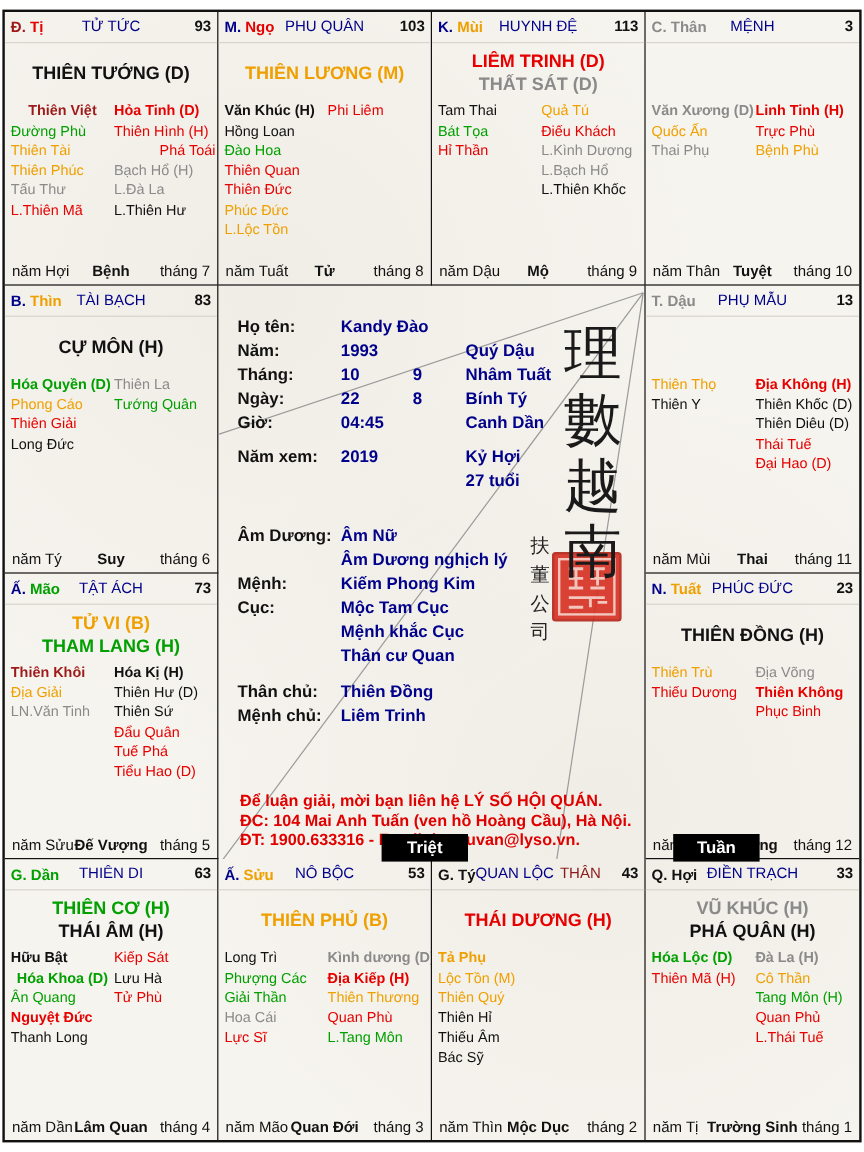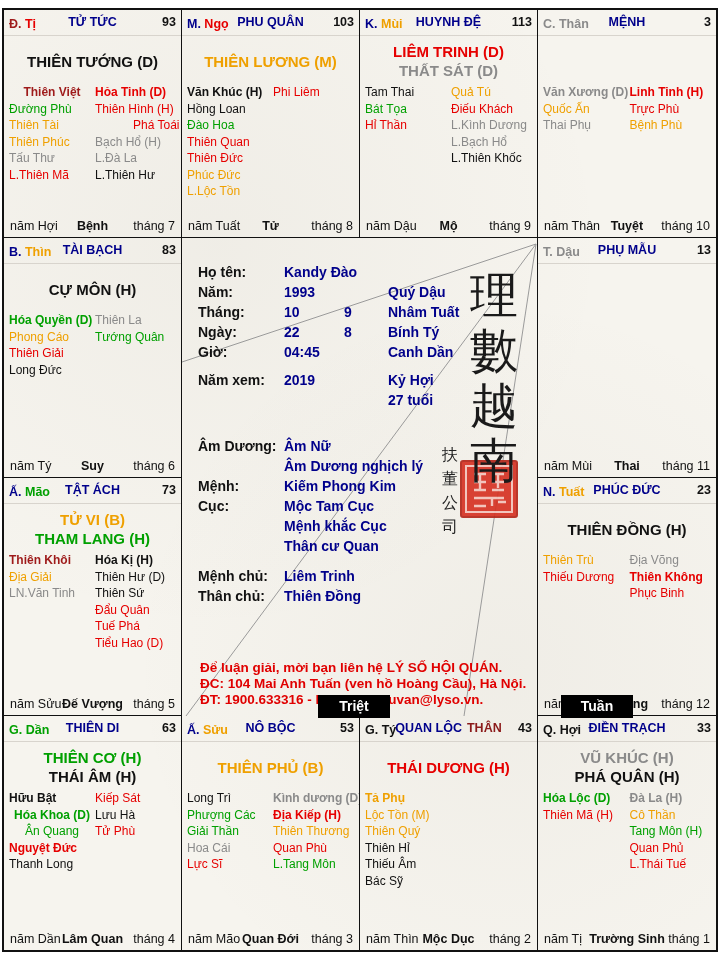--- a/index.html
+++ b/index.html
@@ -8,21 +8,21 @@
     display:grid;grid-template-columns:178px 178px 178px 178px;grid-template-rows:228px 240px 238px 234px;
     background:
       radial-gradient(circle at 30% 25%, rgba(120,110,90,0.05), transparent 45%),
       radial-gradient(circle at 70% 70%, rgba(120,110,90,0.05), transparent 45%),
       #f6f4ee;}
   .cell{position:relative;border-right:1px solid #111;border-bottom:1px solid #111;box-sizing:border-box;overflow:hidden;}
   .cell.lastcol{border-right:none;}
   .cell.lastrow{border-bottom:none;}
   .hdr{position:relative;height:25px;line-height:25px;border-bottom:1px solid #d8d4cd;padding:0 5px;}
   .stem{font-weight:700;font-size:12.5px;}
-  .pname-wrap{position:absolute;left:0;right:0;top:0;text-align:center;font-weight:700;font-size:12.5px;color:#00008B;}
+  .pname-wrap{position:absolute;left:0;right:0;top:0;text-align:center;font-weight:400;font-size:12.5px;color:#00008B;}
   .pname-extra{color:#8b1a1a;margin-left:5px;}
   .pnum{position:absolute;right:5px;top:0;font-weight:700;font-size:12.5px;color:#111;}
   .mains{height:42px;display:flex;flex-direction:column;justify-content:center;align-items:center;padding-top:4px;}
   .mstar{font-weight:700;font-size:15px;line-height:19px;white-space:nowrap;}
   .cols{display:flex;padding:2px 0 0 5px;}
   .col{width:50%;}
   .star{font-size:12px;line-height:16.5px;white-space:nowrap;}
   .ftr{position:absolute;left:0;right:0;bottom:2px;height:18px;line-height:18px;padding:0 6px;font-size:12.5px;color:#111;}
   .ftr .stage{position:absolute;left:0;right:0;text-align:center;font-weight:700;}
   .ftr .yr{float:left;} .ftr .mo{float:right;}
@@ -247,26 +247,26 @@
         <div class="irow">
           <span class="lbl"></span>
           <span class="val" style="grid-column: 2 / 5;">Mệnh khắc Cục</span>
         </div>
         <div class="irow">
           <span class="lbl"></span>
           <span class="val" style="grid-column: 2 / 5;">Thân cư Quan</span>
         </div>
         <div class="gap" style="height: 10px;"></div>
         <div class="irow">
+          <span class="lbl">Thân chủ:</span>
+          <span class="val" style="grid-column: 2 / 5;">Thiên Đồng</span>
+        </div>
+        <div class="irow">
           <span class="lbl">Mệnh chủ:</span>
           <span class="val" style="grid-column: 2 / 5;">Liêm Trinh</span>
-        </div>
-        <div class="irow">
-          <span class="lbl">Thân chủ:</span>
-          <span class="val" style="grid-column: 2 / 5;">Thiên Đồng</span>
         </div>
       </div>
     <div id="seal">
       <svg width="54" height="54" viewBox="0 0 54 54">
         <rect x="4" y="4" width="46" height="46" fill="none" stroke="#f3c2ba" stroke-width="2"></rect>
         <path d="M12 12 h12 M12 20 h12 M18 12 v16 M12 28 h12 M30 12 h12 M36 12 v14 M30 20 h12 M30 28 h12 M12 36 h30 M12 44 h12 M30 36 v8 M36 40 h8" stroke="#f3c2ba" stroke-width="2.4" fill="none"></path>
       </svg>
     </div>
     <div id="calligraphy">
         <div class="cchar">理</div>
@@ -282,20 +282,33 @@
       </div>
     <div id="contact">
         <div class="cline">Để luận giải, mời bạn liên hệ LÝ SỐ HỘI QUÁN.</div>
         <div class="cline">ĐC: 104 Mai Anh Tuấn (ven hồ Hoàng Cầu), Hà Nội.</div>
         <div class="cline">ĐT: 1900.633316 - Email: bantuvan@lyso.vn.</div>
       </div>
   </div>
   <div class="cell lastcol">
       <div class="hdr"><span class="pname-wrap">PHỤ MẪU</span><span class="stem" style="color: rgb(138, 138, 138);">T. </span><span class="stem" style="color: rgb(138, 138, 138);">Dậu</span><span class="pnum">13</span></div>
       <div class="mains"></div>
+      <div class="cols">
+        <div class="col">
+          <div class="star" style="color: rgb(239, 160, 0);">Thiên Thọ</div>
+          <div class="star" style="color: rgb(17, 17, 17);">Thiên Y</div>
+        </div>
+        <div class="col">
+          <div class="star" style="color: rgb(230, 0, 0); font-weight: 700;">Địa Không (H)</div>
+          <div class="star" style="color: rgb(17, 17, 17);">Thiên Khốc (D)</div>
+          <div class="star" style="color: rgb(17, 17, 17);">Thiên Diêu (D)</div>
+          <div class="star" style="color: rgb(230, 0, 0);">Thái Tuế</div>
+          <div class="star" style="color: rgb(230, 0, 0);">Đại Hao (D)</div>
+        </div>
+      </div>
       <div class="ftr">
         <span class="stage">Thai</span>
         <span class="yr">năm Mùi</span>
         <span class="mo">tháng 11</span>
       </div>
     </div>
 
   <div class="cell">
       <div class="hdr"><span class="pname-wrap">TẬT ÁCH</span><span class="stem" style="color: rgb(0, 0, 139);">Ấ. </span><span class="stem" style="color: rgb(0, 160, 0);">Mão</span><span class="pnum">73</span></div>
       <div class="mains">
@@ -349,21 +362,21 @@
   <div class="cell lastrow">
       <div class="hdr"><span class="pname-wrap">THIÊN DI</span><span class="stem" style="color: rgb(0, 160, 0);">G. </span><span class="stem" style="color: rgb(0, 160, 0);">Dần</span><span class="pnum">63</span></div>
       <div class="mains">
         <div class="mstar" style="color: rgb(0, 160, 0);">THIÊN CƠ (H)</div>
         <div class="mstar" style="color: rgb(17, 17, 17);">THÁI ÂM (H)</div>
       </div>
       <div class="cols">
         <div class="col">
           <div class="star" style="color: rgb(17, 17, 17); font-weight: 700;">Hữu Bật</div>
           <div class="star" style="color: rgb(0, 160, 0); font-weight: 700; text-align: center;">Hóa Khoa (D)</div>
-          <div class="star" style="color: rgb(0, 160, 0); text-align: center;">Ân Quang</div>
+          <div class="star" style="color: rgb(0, 160, 0);">Ân Quang</div>
           <div class="star" style="color: rgb(230, 0, 0); font-weight: bold;">Nguyệt Đức</div>
           <div class="star" style="color: rgb(17, 17, 17);">Thanh Long</div>
         </div>
         <div class="col">
           <div class="star" style="color: rgb(230, 0, 0);">Kiếp Sát</div>
           <div class="star" style="color: rgb(17, 17, 17);">Lưu Hà</div>
           <div class="star" style="color: rgb(230, 0, 0);">Tử Phù</div>
         </div>
       </div>
       <div class="ftr">

